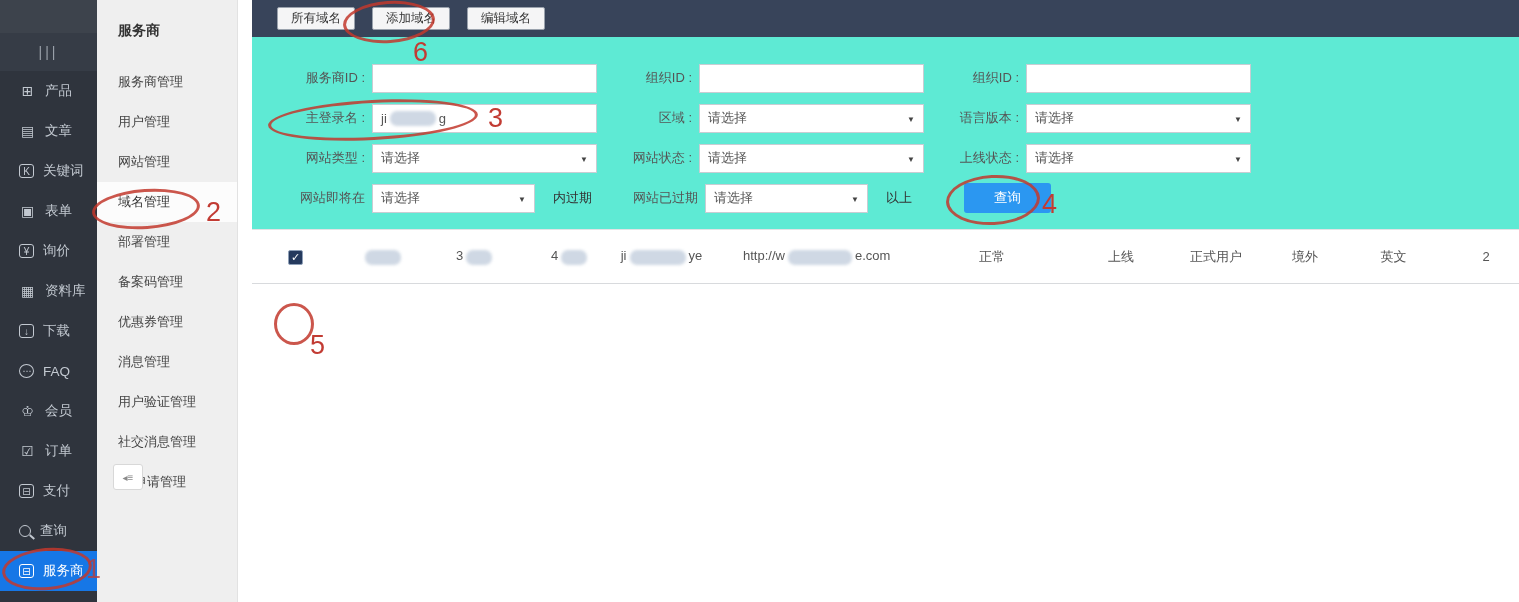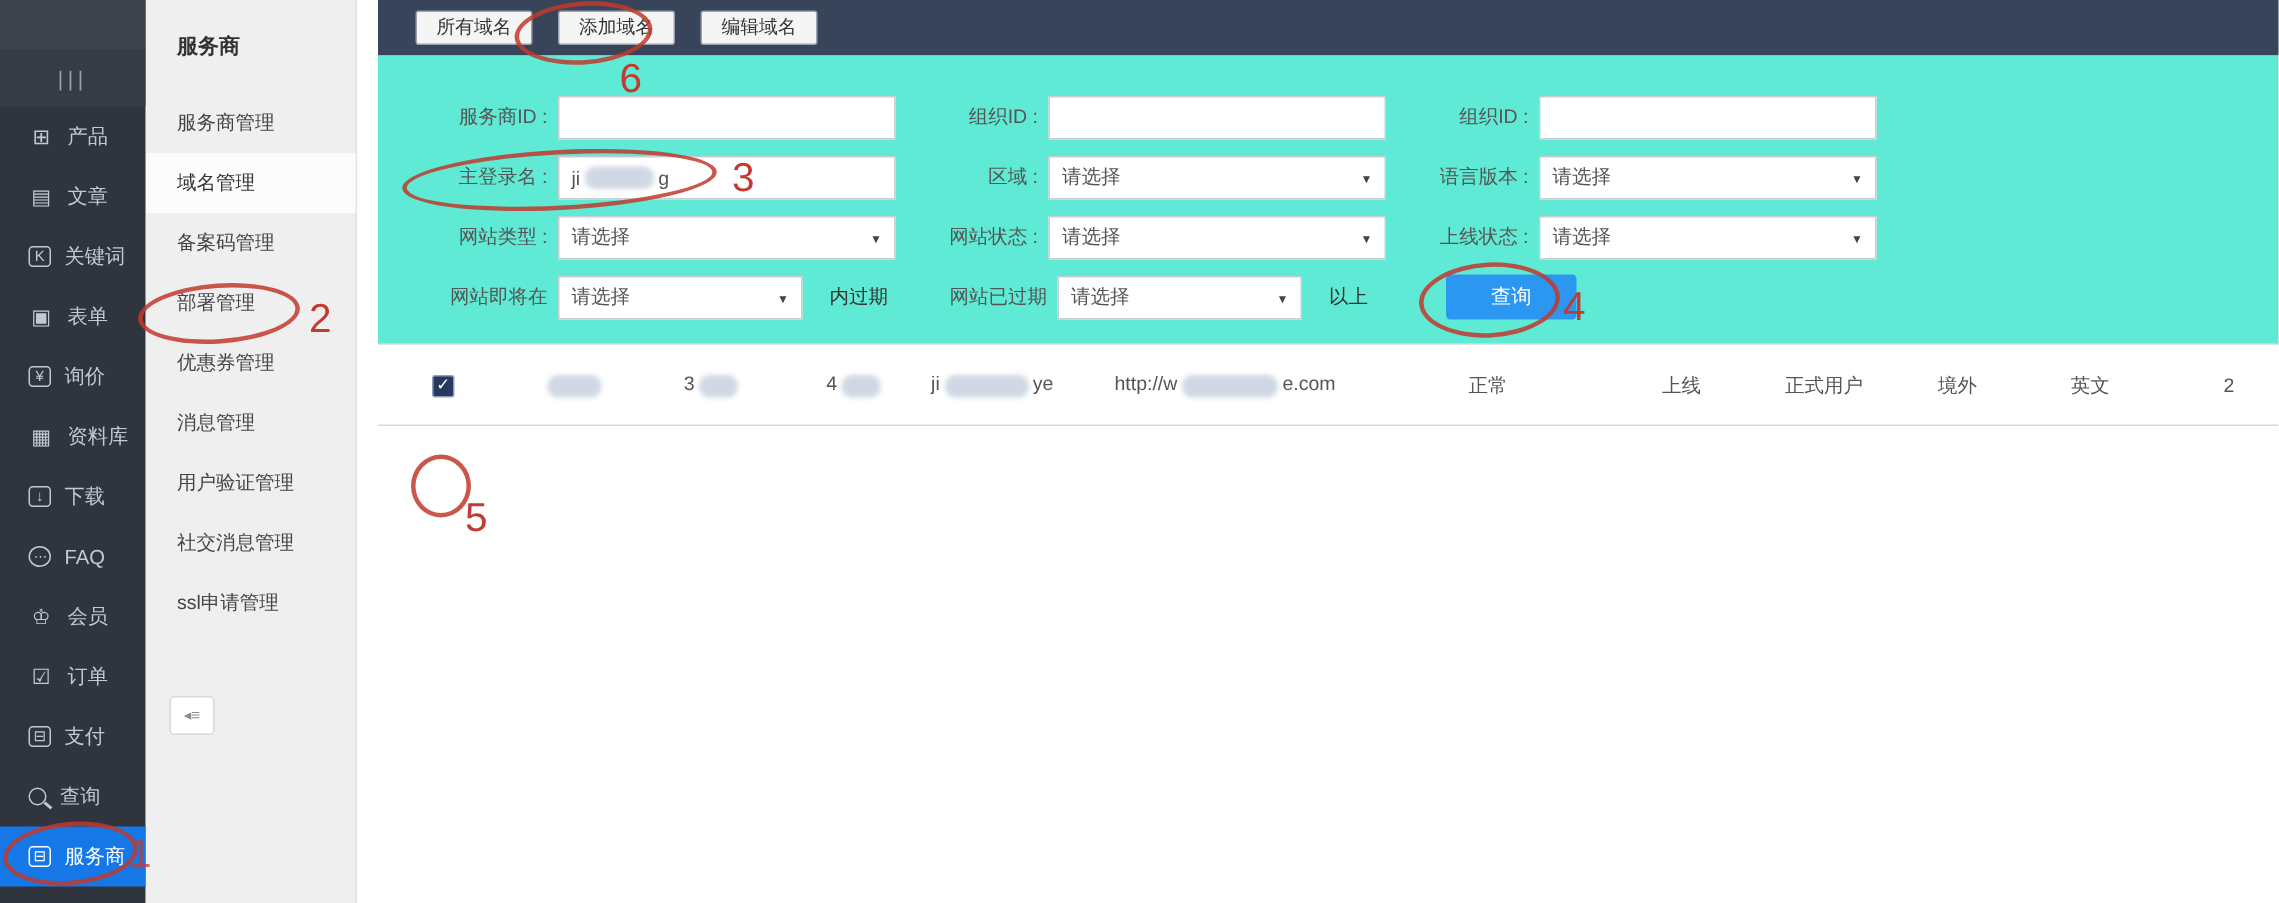--- a/index.html
+++ b/index.html
@@ -158,28 +158,34 @@
     </nav>
 </aside>
 
 <aside class="submenu">
   <div class="submenu-title">服务商</div>
   <nav>
 
   <div class="submenu-item">
         <span>服务商管理</span>
       </div>
+      <div class="submenu-item">
+        <span>用户管理</span>
+      </div>
+      <div class="submenu-item">
+        <span>网站管理</span>
+      </div>
       <div class="submenu-item active">
         <span>域名管理</span>
       </div>
       <div class="submenu-item">
+        <span>部署管理</span>
+      </div>
+      <div class="submenu-item">
         <span>备案码管理</span>
-      </div>
-      <div class="submenu-item">
-        <span>部署管理</span>
       </div>
       <div class="submenu-item">
         <span>优惠券管理</span>
       </div>
       <div class="submenu-item">
         <span>消息管理</span>
       </div>
       <div class="submenu-item">
         <span>用户验证管理</span>
       </div>

